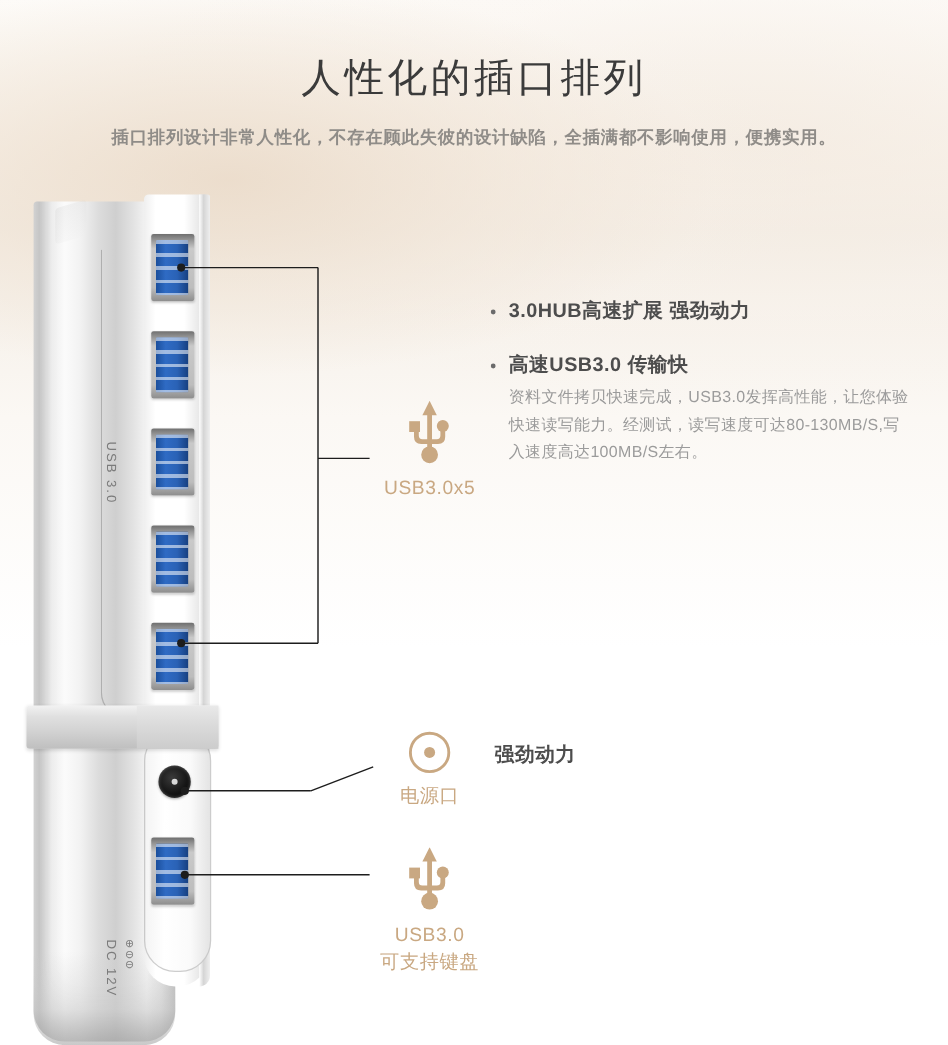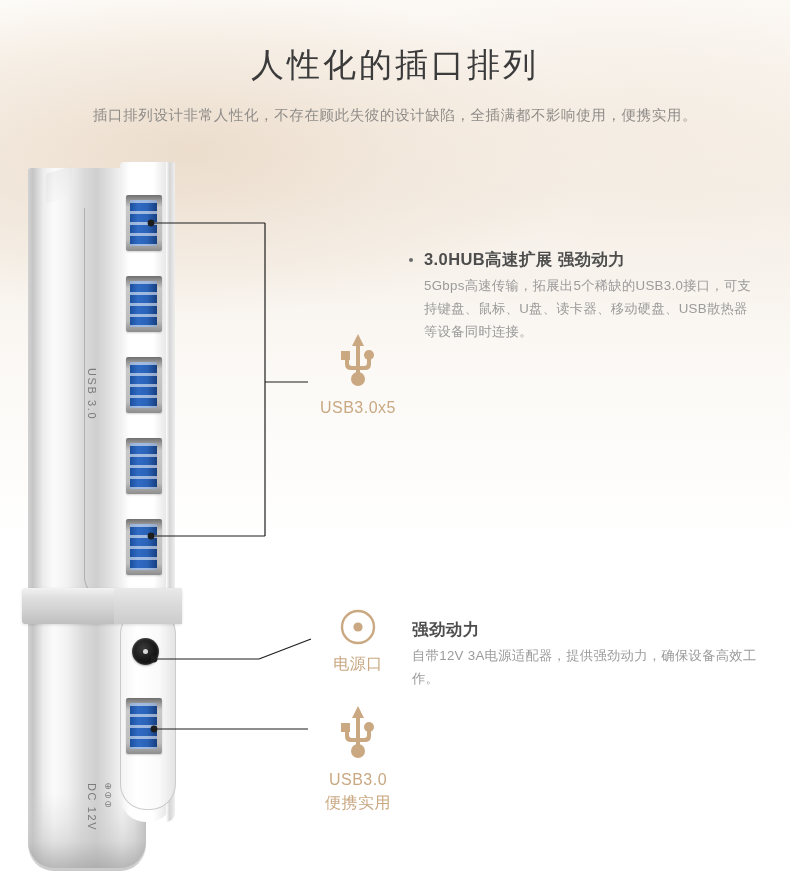--- a/index.html
+++ b/index.html
@@ -37,21 +37,21 @@
     font-size: 33px;
     font-weight: 400;
     letter-spacing: 3px;
     color: #3b3b3b;
     line-height: 1.3;
   }
   .subtitle {
     margin: 0;
     padding-top: 18px;
     font-size: 14.5px;
-    font-weight: 400;
+    font-weight: 700;
     letter-spacing: 0.6px;
     color: #8f8c88;
     line-height: 1.5;
   }
 
   
   .device {
     position: absolute;
     left: 28px;
     top: 168px;
@@ -401,30 +401,32 @@
         <rect x="21" y="10" width="4" height="32"></rect>
         <polygon points="23,0 29,12 17,12"></polygon>
         <circle cx="23" cy="45" r="7"></circle>
         <path d="M10,24 L10,30 Q10,36 16,36 L23,36 L23,32 L17,32 Q14,32 14,29 L14,24 Z"></path>
         <rect x="6" y="17" width="9" height="9"></rect>
         <path d="M36,24 L36,30 Q36,36 30,36 L23,36 L23,32 L29,32 Q32,32 32,29 L32,24 Z"></path>
         <circle cx="34" cy="21" r="5"></circle>
       </g>
     </svg>
     <span class="c-label">USB3.0
-便携实用</span>
+可支持键盘</span>
   </div>
 
   <div class="features">
     <div class="feature">
       <div class="f-head bulleted">3.0HUB高速扩展 强劲动力</div>
-      <div class="f-body">5Gbps高速传输，拓展出5个稀缺的USB3.0接口，可支持键盘、鼠标、U盘、读卡器、移动硬盘、USB散热器等设备同时连接。</div>
+    </div>
+    <div class="feature">
+      <div class="f-head bulleted">高速USB3.0 传输快</div>
+      <div class="f-body">资料文件拷贝快速完成，USB3.0发挥高性能，让您体验快速读写能力。经测试，读写速度可达80-130MB/S,写入速度高达100MB/S左右。</div>
     </div>
   </div>
 
   <div class="features-lower">
     <div class="feature">
       <div class="f-head">强劲动力</div>
-      <div class="f-body">自带12V 3A电源适配器，提供强劲动力，确保设备高效工作。</div>
     </div>
   </div>
 
 </div>
 
 </body></html>

